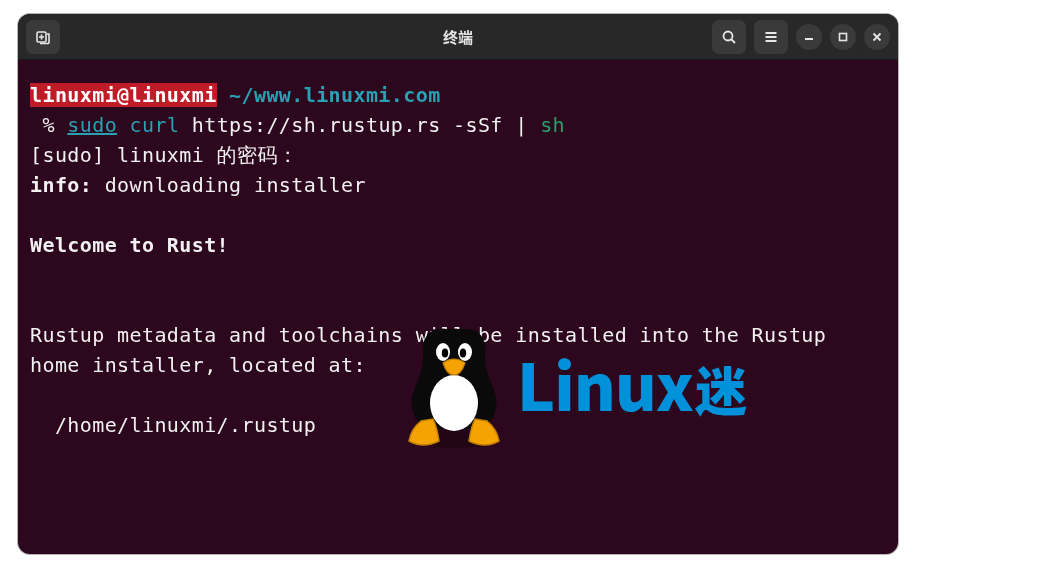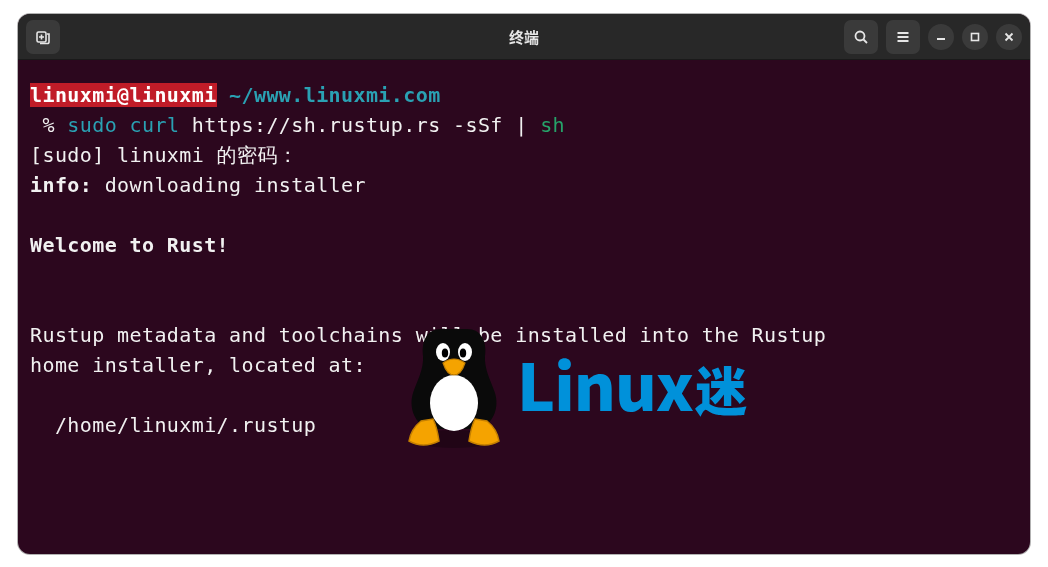--- a/index.html
+++ b/index.html
@@ -7,21 +7,21 @@
       width: 1048px;
       height: 567px;
       background: #fff;
       font-family: "DejaVu Sans Mono", "Liberation Mono", monospace;
       position: relative;
     }
     .window {
       position: absolute;
       top: 14px;
       left: 18px;
-      width: 1012px;
+      width: 880px;
       height: 540px;
       background: #2c071e;
       border-radius: 12px;
       overflow: hidden;
       box-shadow: 0 0 0 1px rgba(0,0,0,0.3);
     }
     .titlebar {
       height: 46px;
       background: #282828;
       display: flex;
@@ -74,20 +74,21 @@
       background: #c01c28;
       color: #ffffff;
       font-weight: 600;
     }
     .prompt-path {
       color: #2aa1b3;
       font-weight: 600;
     }
     .cmd-sudo {
       color: #2aa1b3;
+      text-decoration: underline;
     }
     .cmd-curl {
       color: #2aa1b3;
     }
     .cmd-sh {
       color: #26a269;
     }
     .strong { font-weight: 700; }
     .line { white-space: pre; }
     .watermark {

